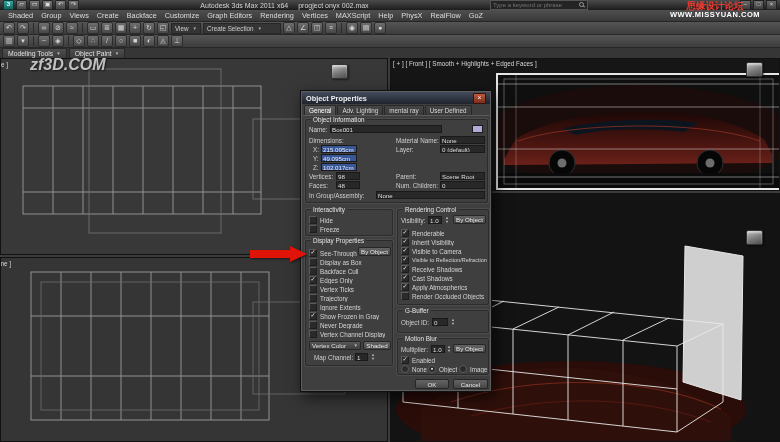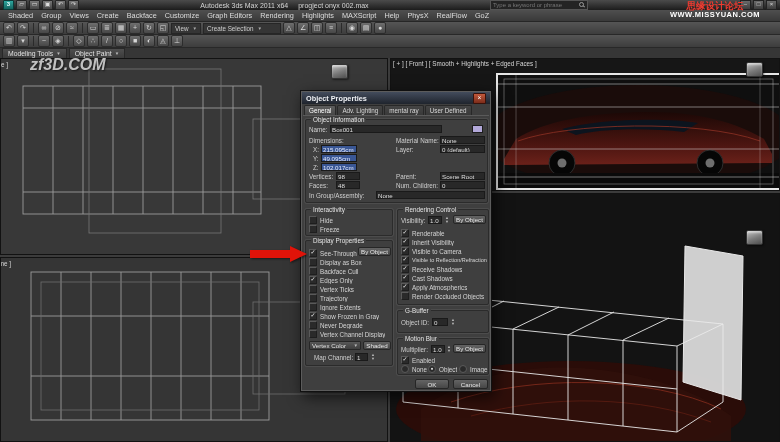--- a/index.html
+++ b/index.html
@@ -158,21 +158,21 @@
 
   <div class="menubar">
     <span class="menu-item">Shaded</span>
     <span class="menu-item">Group</span>
     <span class="menu-item">Views</span>
     <span class="menu-item">Create</span>
     <span class="menu-item">Backface</span>
     <span class="menu-item">Customize</span>
     <span class="menu-item">Graph Editors</span>
     <span class="menu-item">Rendering</span>
-    <span class="menu-item">Highlights</span>
+    <span class="menu-item">Vertices</span>
     <span class="menu-item">MAXScript</span>
     <span class="menu-item">Help</span>
     <span class="menu-item">PhysX</span>
     <span class="menu-item">RealFlow</span>
     <span class="menu-item">GoZ</span>
   </div>
 
   <div class="toolbar toolbar1">
     <span class="tb-icon">↶</span>
     <span class="tb-icon">↷</span>

